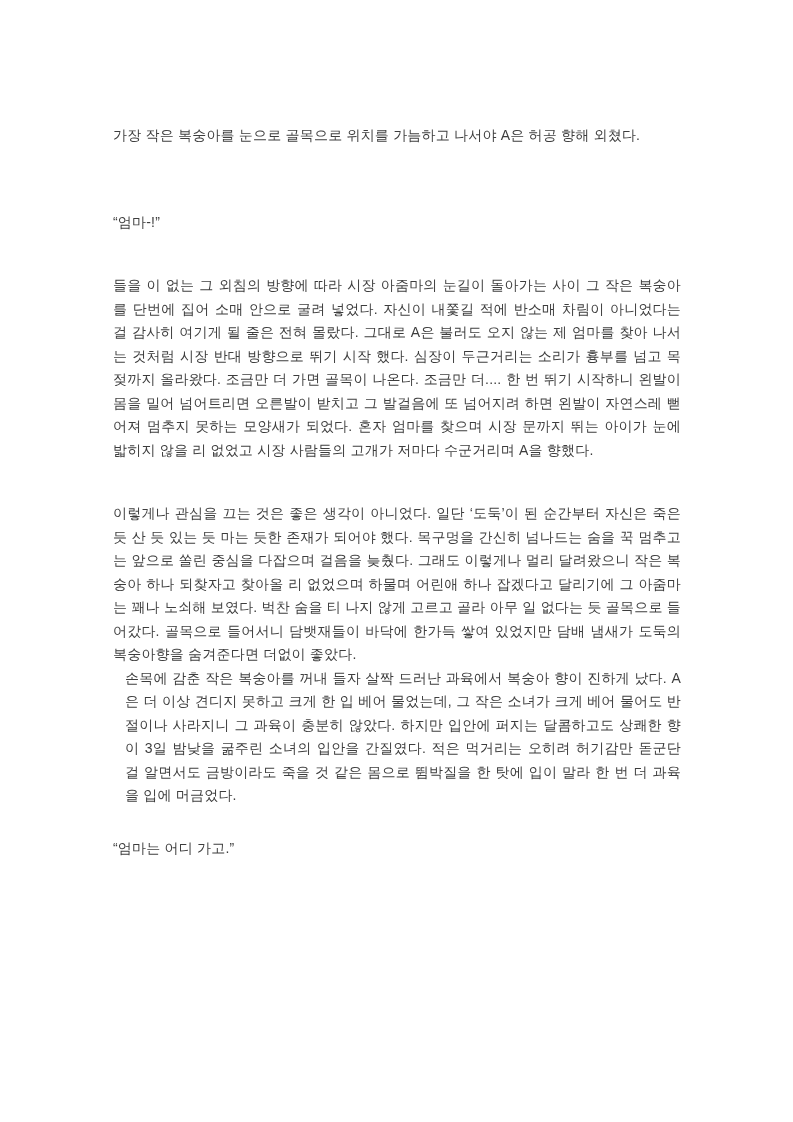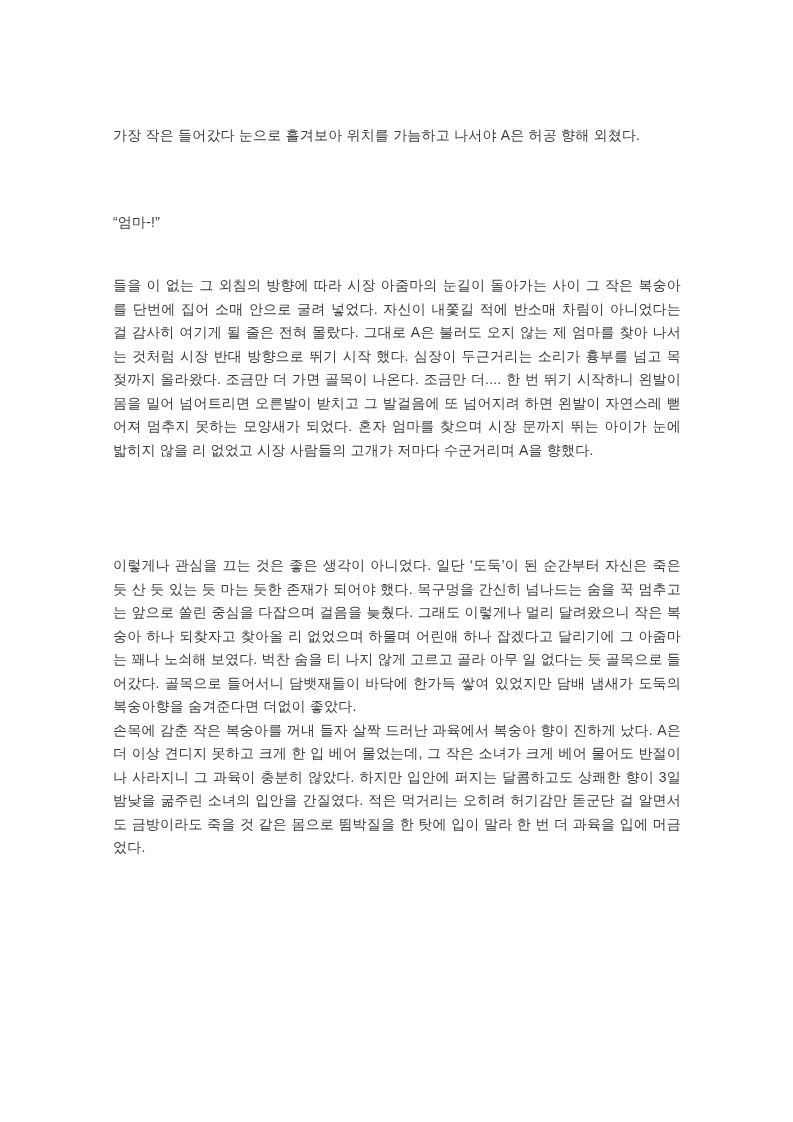--- a/index.html
+++ b/index.html
@@ -28,32 +28,33 @@
     text-align: justify;
     word-break: normal;
     overflow-wrap: break-word;
     letter-spacing: 0.2px;
   }
   .para.short {
     text-align: left;
   }
   .p1 { margin-bottom: 63px; }
   .p2 { margin-bottom: 40px; }
-  .p3 { margin-bottom: 92px; }
+  .p3 { margin-bottom: 40px; }
   .p4 { }
-  .p5 { margin-bottom: 29px; }
+  .p5 { margin-bottom: 29px; margin-left: 12px; }
   .p6 { margin-bottom: 0; }
 </style>
 </head>
 <body>
 
 <div class="page">
-  <p class="para short p1">가장 작은 들어갔다 눈으로 흘겨보아 위치를 가늠하고 나서야 A은 허공 향해 외쳤다.</p>
+  <p class="para short p1">가장 작은 복숭아를 눈으로 골목으로 위치를 가늠하고 나서야 A은 허공 향해 외쳤다.</p>
 
   <p class="para short p2">“엄마-!”</p>
 
   <p class="para p3">들을 이 없는 그 외침의 방향에 따라 시장 아줌마의 눈길이 돌아가는 사이 그 작은 복숭아를 단번에 집어 소매 안으로 굴려 넣었다. 자신이 내쫓길 적에 반소매 차림이 아니었다는 걸 감사히 여기게 될 줄은 전혀 몰랐다. 그대로 A은 불러도 오지 않는 제 엄마를 찾아 나서는 것처럼 시장 반대 방향으로 뛰기 시작 했다. 심장이 두근거리는 소리가 흉부를 넘고 목젖까지 올라왔다. 조금만 더 가면 골목이 나온다. 조금만 더.... 한 번 뛰기 시작하니 왼발이 몸을 밀어 넘어트리면 오른발이 받치고 그 발걸음에 또 넘어지려 하면 왼발이 자연스레 뻗어져 멈추지 못하는 모양새가 되었다. 혼자 엄마를 찾으며 시장 문까지 뛰는 아이가 눈에 밟히지 않을 리 없었고 시장 사람들의 고개가 저마다 수군거리며 A을 향했다.</p>
 
   <p class="para p4">이렇게나 관심을 끄는 것은 좋은 생각이 아니었다. 일단 ‘도둑’이 된 순간부터 자신은 죽은 듯 산 듯 있는 듯 마는 듯한 존재가 되어야 했다. 목구멍을 간신히 넘나드는 숨을 꾹 멈추고는 앞으로 쏠린 중심을 다잡으며 걸음을 늦췄다. 그래도 이렇게나 멀리 달려왔으니 작은 복숭아 하나 되찾자고 찾아올 리 없었으며 하물며 어린애 하나 잡겠다고 달리기에 그 아줌마는 꽤나 노쇠해 보였다. 벅찬 숨을 티 나지 않게 고르고 골라 아무 일 없다는 듯 골목으로 들어갔다. 골목으로 들어서니 담뱃재들이 바닥에 한가득 쌓여 있었지만 담배 냄새가 도둑의 복숭아향을 숨겨준다면 더없이 좋았다.</p>
 
   <p class="para p5">손목에 감춘 작은 복숭아를 꺼내 들자 살짝 드러난 과육에서 복숭아 향이 진하게 났다. A은 더 이상 견디지 못하고 크게 한 입 베어 물었는데, 그 작은 소녀가 크게 베어 물어도 반절이나 사라지니 그 과육이 충분히 않았다. 하지만 입안에 퍼지는 달콤하고도 상쾌한 향이 3일 밤낮을 굶주린 소녀의 입안을 간질였다. 적은 먹거리는 오히려 허기감만 돋군단 걸 알면서도 금방이라도 죽을 것 같은 몸으로 뜀박질을 한 탓에 입이 말라 한 번 더 과육을 입에 머금었다.</p>
 
+  <p class="para short p6">“엄마는 어디 가고.”</p>
 </div>
 
 </body></html>

